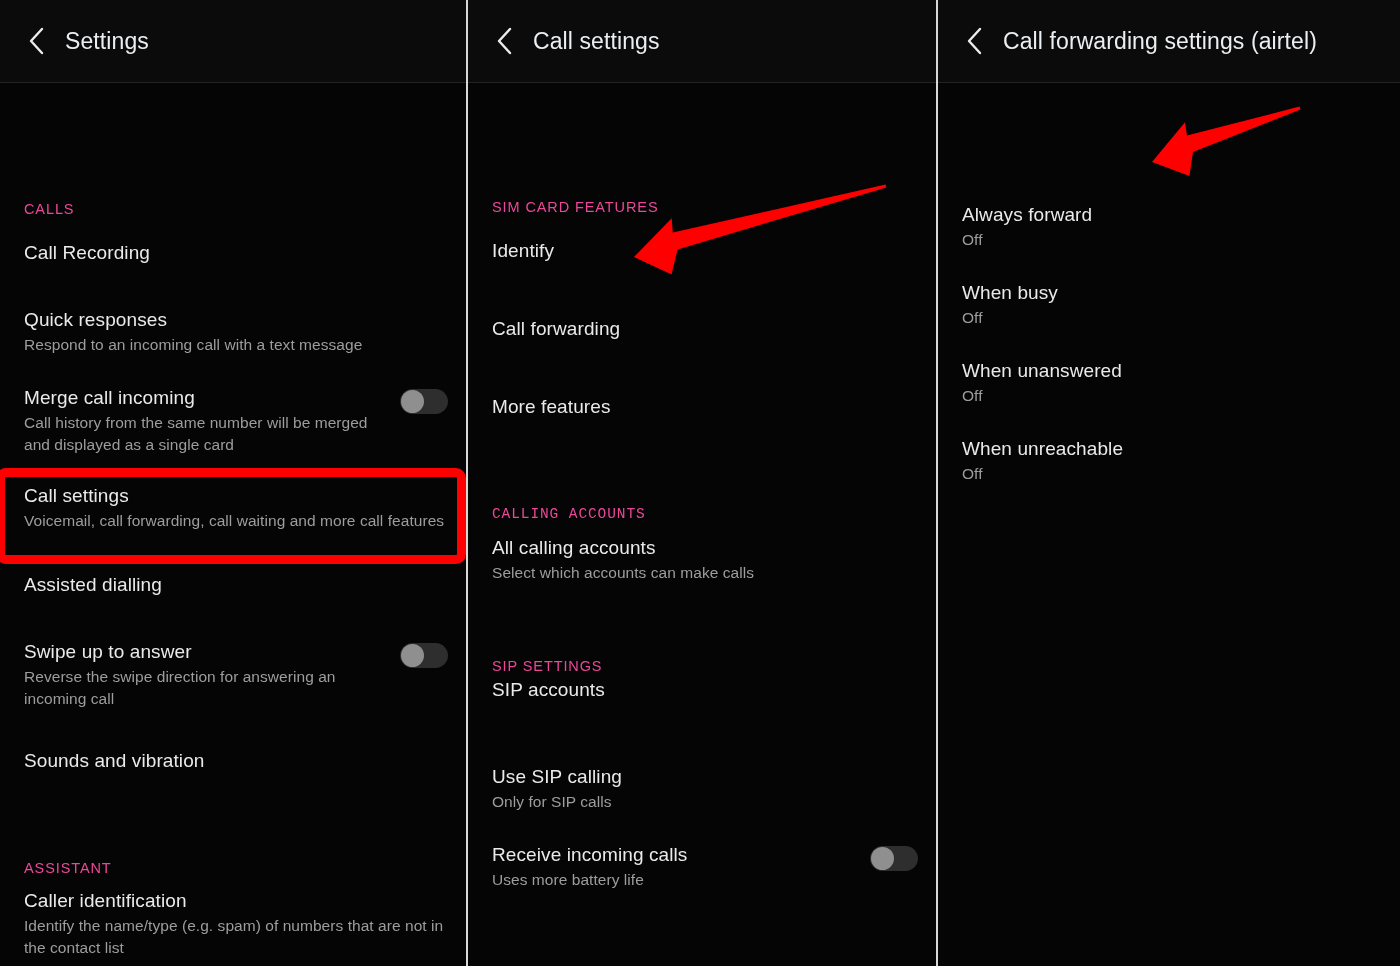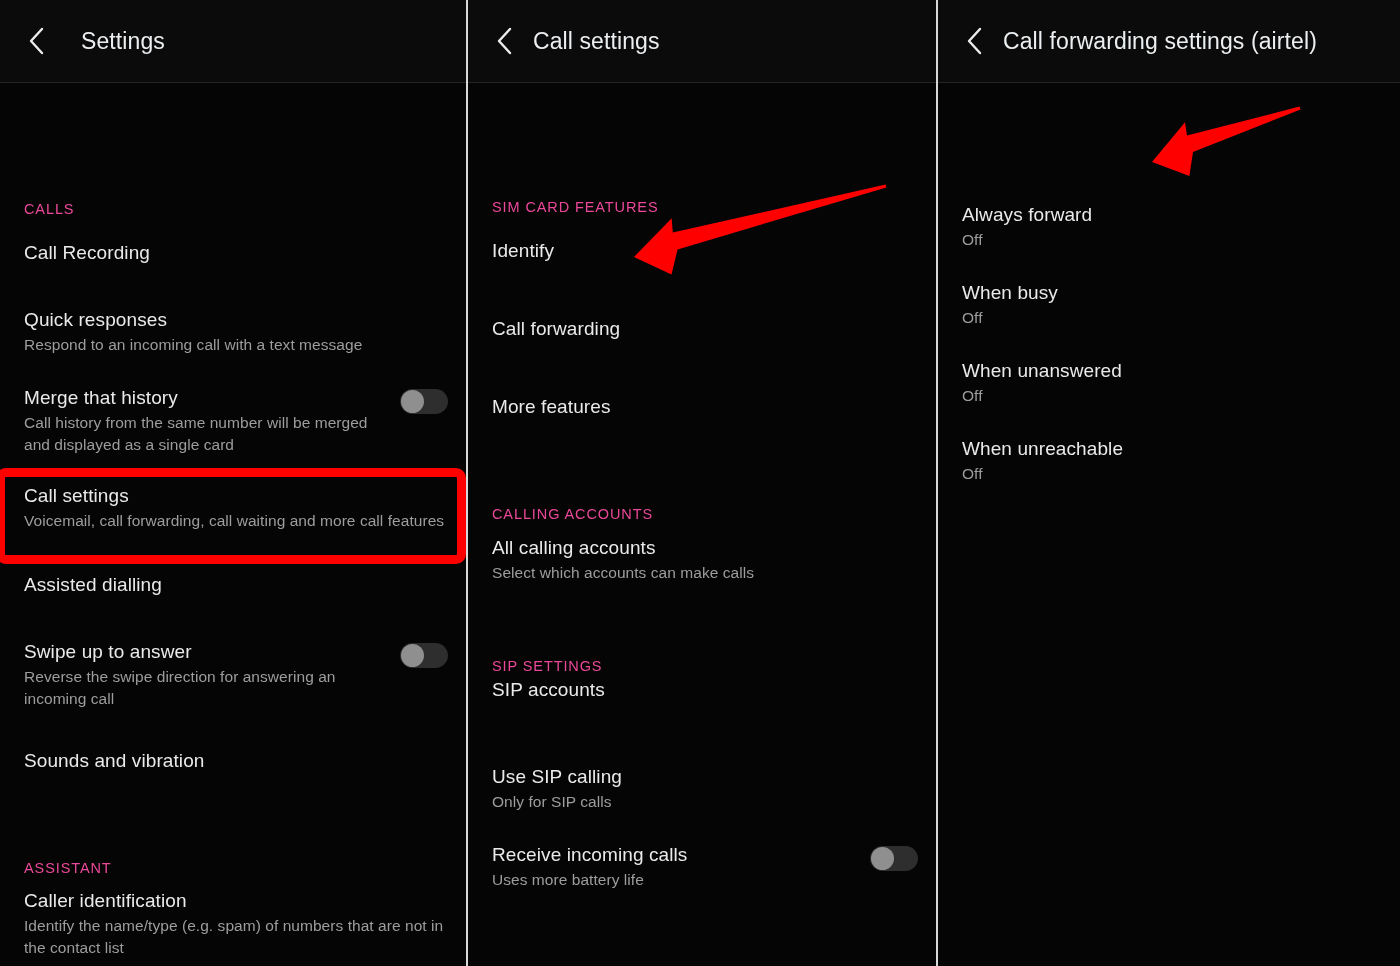--- a/index.html
+++ b/index.html
@@ -46,21 +46,21 @@
     display:flex; align-items:center; justify-content:center;
     flex:0 0 auto;
   }
   .back-icon svg { display:block; }
   .appbar-title {
     font-size:23px;
     color:#eceff1;
     letter-spacing:0.1px;
     white-space:nowrap;
   }
-  .p1 .appbar-title { margin-left:21px; }
+  .p1 .appbar-title { margin-left:5px; }
   .p2 .appbar-title { margin-left:5px; }
   .p3 .appbar-title { margin-left:5px; }
 
   
   .list { position:relative; padding-top:0; }
 
   .section-header {
     font-size:14.5px;
     letter-spacing:0.9px;
     color:#ec4899;
@@ -159,21 +159,21 @@
 
       <div class="row abs" style="top:225px;">
         <div class="row-texts">
           <div class="row-title">Quick responses</div>
           <div class="row-sub">Respond to an incoming call with a text message</div>
         </div>
       </div>
 
       <div class="row abs" style="top:303px;">
         <div class="row-texts">
-          <div class="row-title">Merge that history</div>
+          <div class="row-title">Merge call incoming</div>
           <div class="row-sub">Call history from the same number will be merged and displayed as a single card</div>
         </div>
         <div class="toggle">
           <div class="knob"></div>
         </div>
       </div>
 
       <div class="row abs" style="top:401px;">
         <div class="row-texts">
           <div class="row-title">Call settings</div>
@@ -244,21 +244,21 @@
           <div class="row-title">Call forwarding</div>
         </div>
       </div>
 
       <div class="row abs" style="top:312px;">
         <div class="row-texts">
           <div class="row-title">More features</div>
         </div>
       </div>
 
-      <div class="section-header abs" style="top:413px;">CALLING ACCOUNTS</div>
+      <div class="section-header abs" style="top:413px;font-family:Liberation Mono, monospace;">CALLING ACCOUNTS</div>
 
       <div class="row abs" style="top:453px;">
         <div class="row-texts">
           <div class="row-title">All calling accounts</div>
           <div class="row-sub">Select which accounts can make calls</div>
         </div>
       </div>
 
       <div class="section-header abs" style="top:565px;">SIP SETTINGS</div>
 

